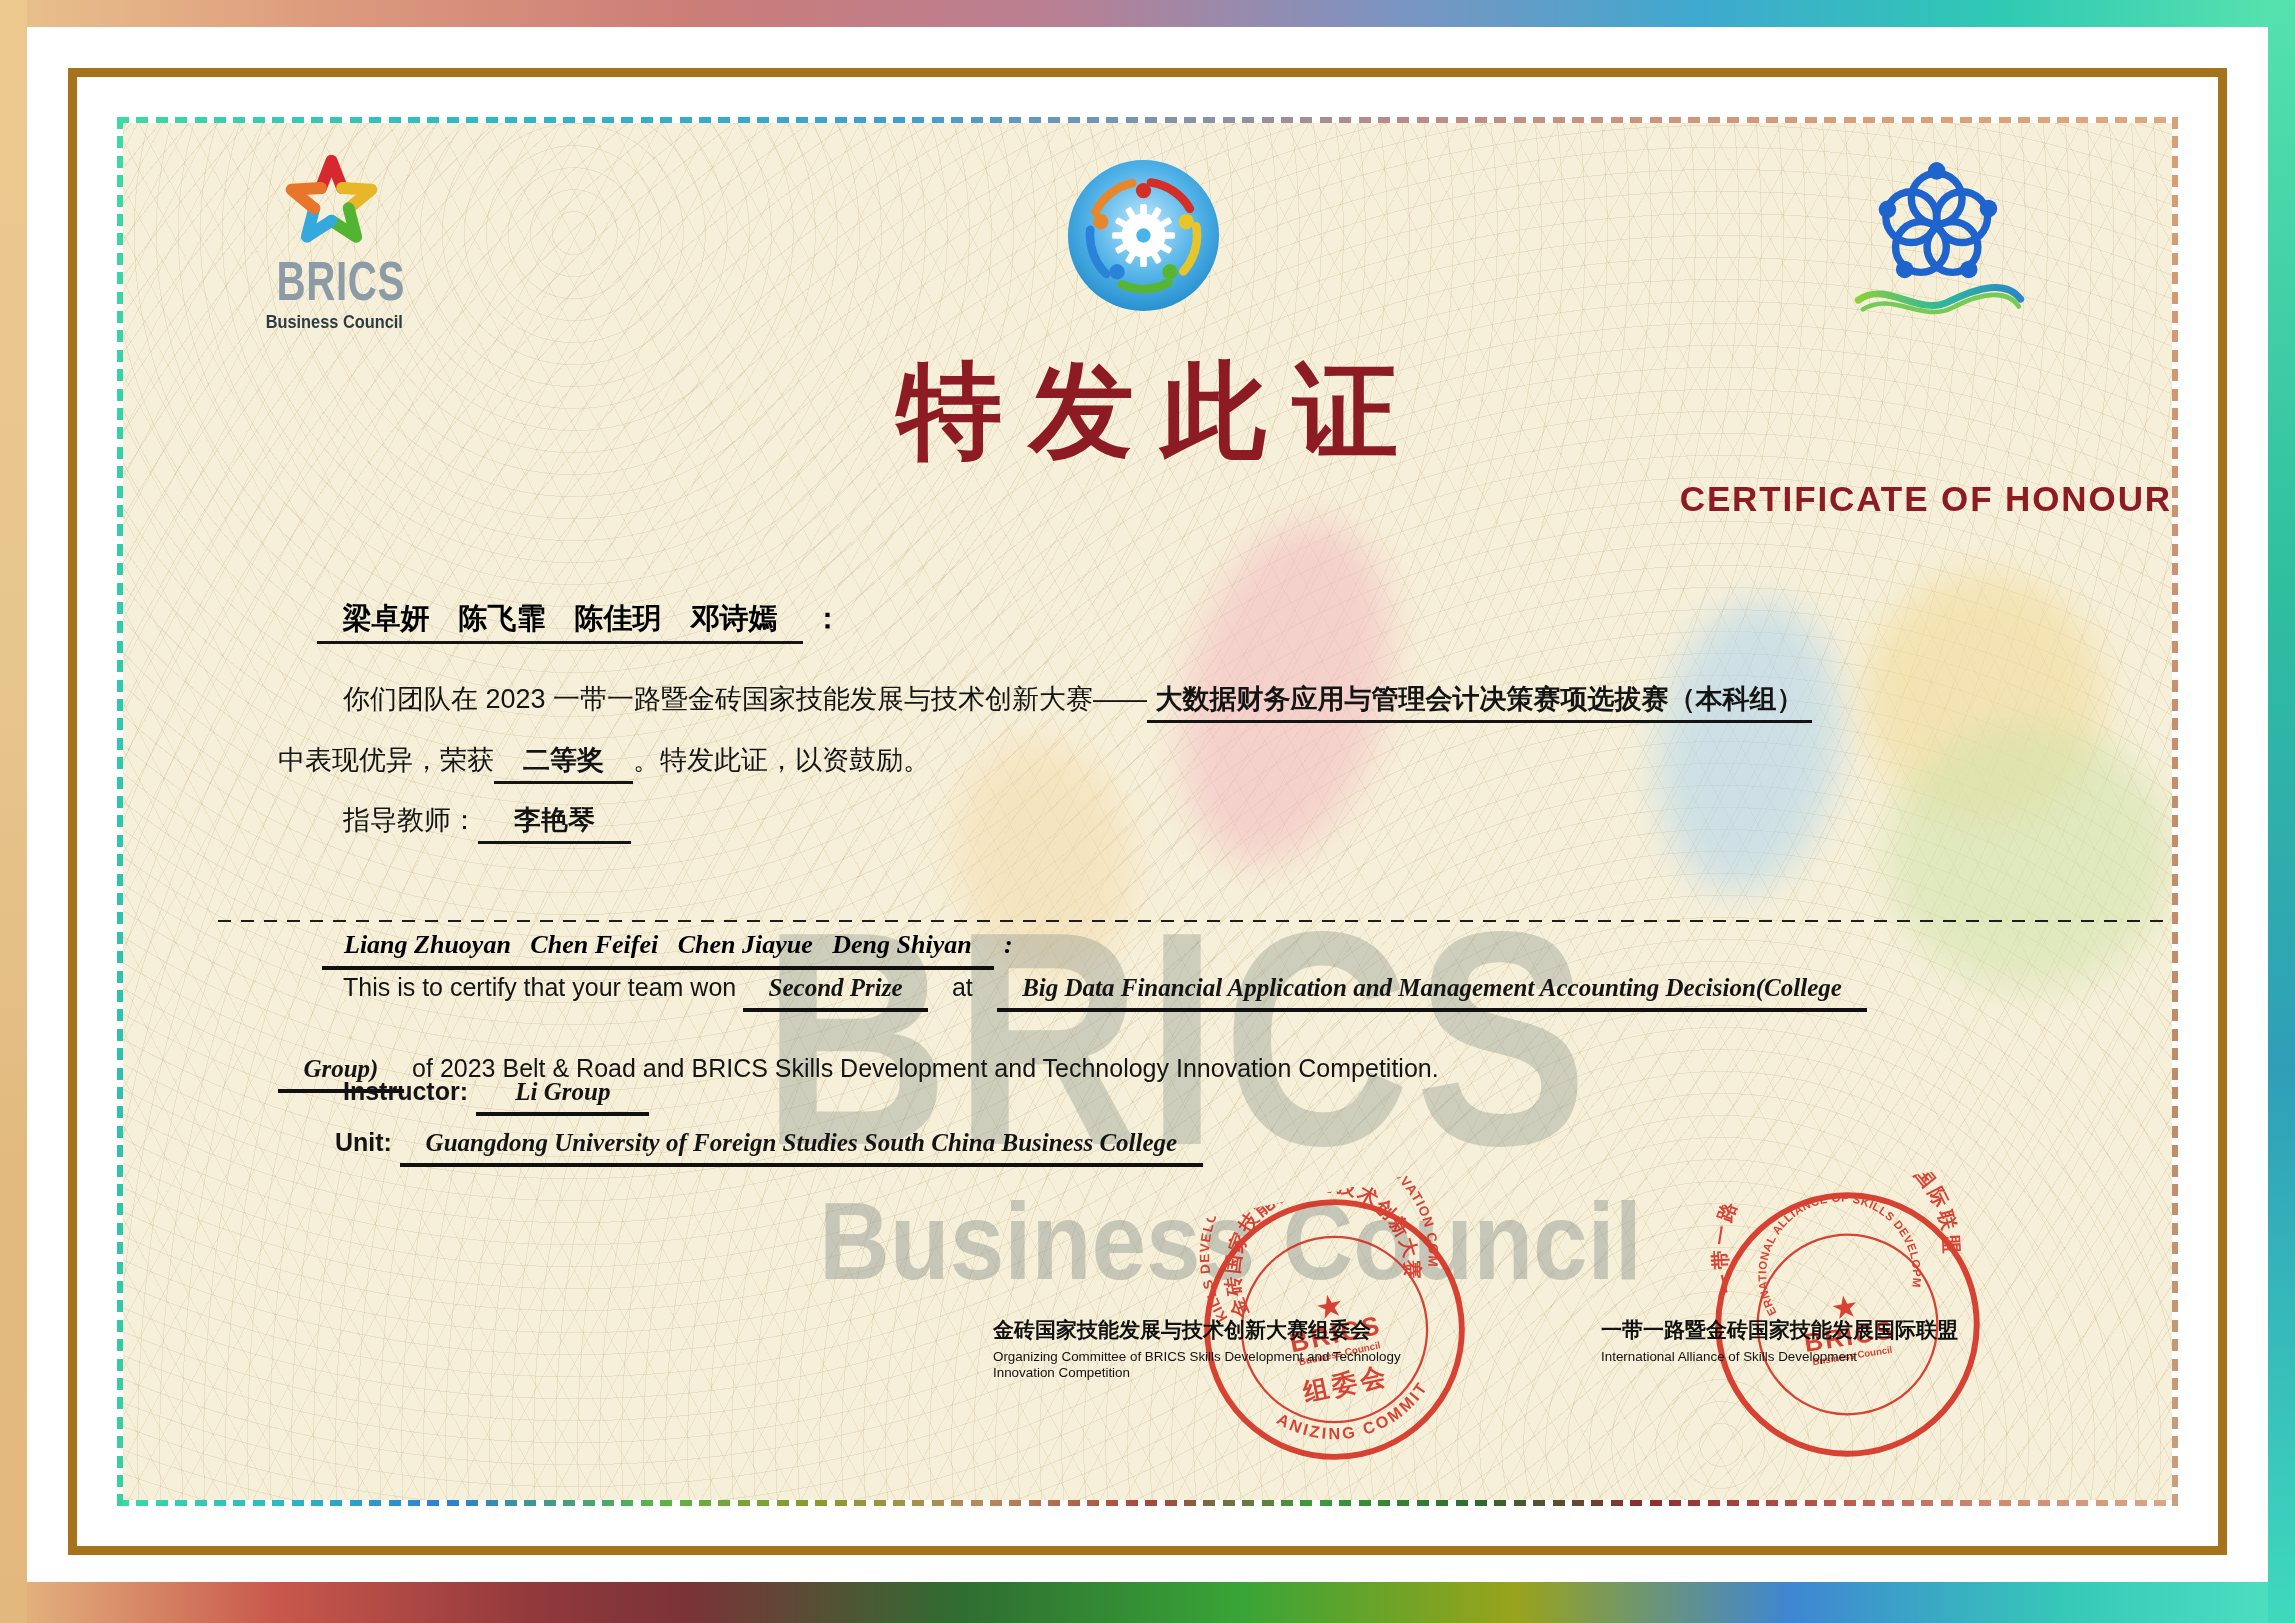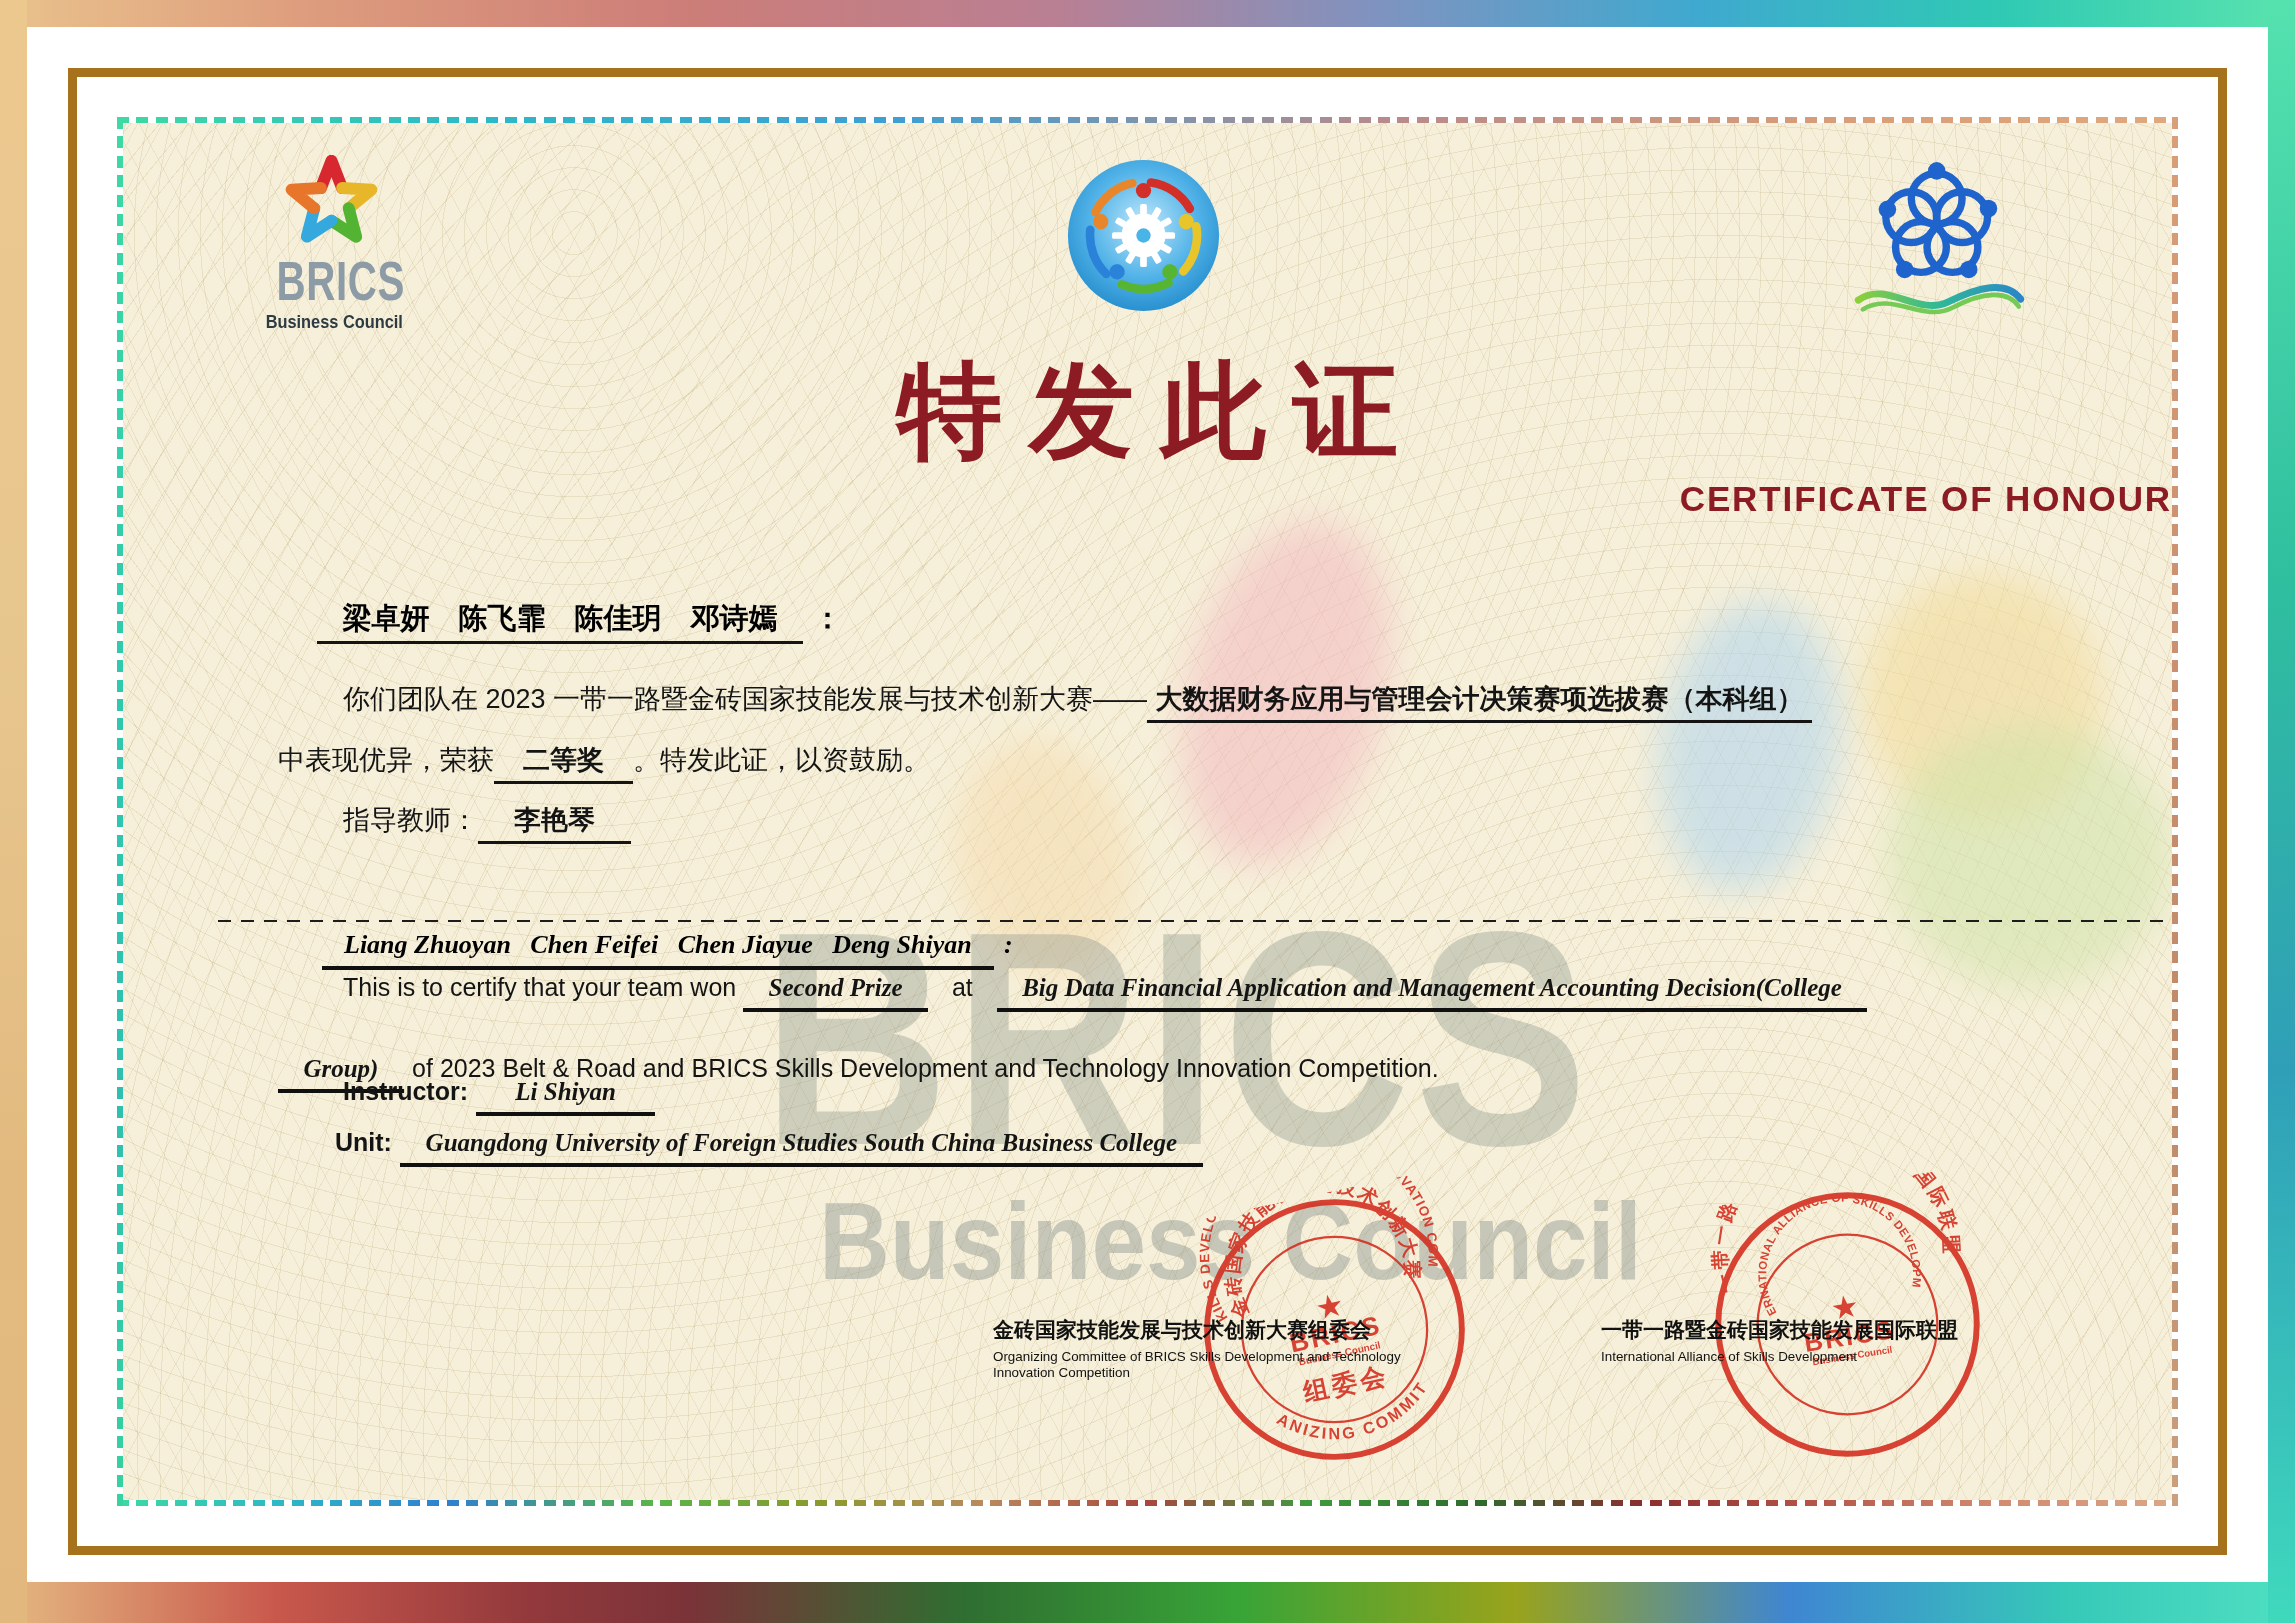--- a/index.html
+++ b/index.html
@@ -284,21 +284,21 @@
       <span class="u-en">Second Prize</span>
       <span class="word-at">at</span>
       <span class="u-en">Big Data Financial Application and Management Accounting Decision(College</span>
     </div>
 
     <div class="abs en-line en-p2">
       <span class="u-en">Group)</span><span>of 2023 Belt &amp; Road and BRICS Skills Development and Technology Innovation Competition.</span>
     </div>
 
     <div class="abs en-line en-instructor">
-      <span class="en-label">Instructor:</span><span class="u-en">Li Shiyan</span>
+      <span class="en-label">Instructor:</span><span class="u-en">Li Group</span>
     </div>
 
     <div class="abs en-line en-unit">
       <span class="en-label">Unit:</span><span class="u-en">Guangdong University of Foreign Studies South China Business College</span>
     </div>
 
     <svg class="stamp stamp-left" viewBox="0 0 600 600">
       <g fill="none" stroke="#d32b1d">
         <circle cx="300" cy="300" r="282" stroke-width="13"></circle>
         <circle cx="300" cy="300" r="205" stroke-width="5"></circle>

